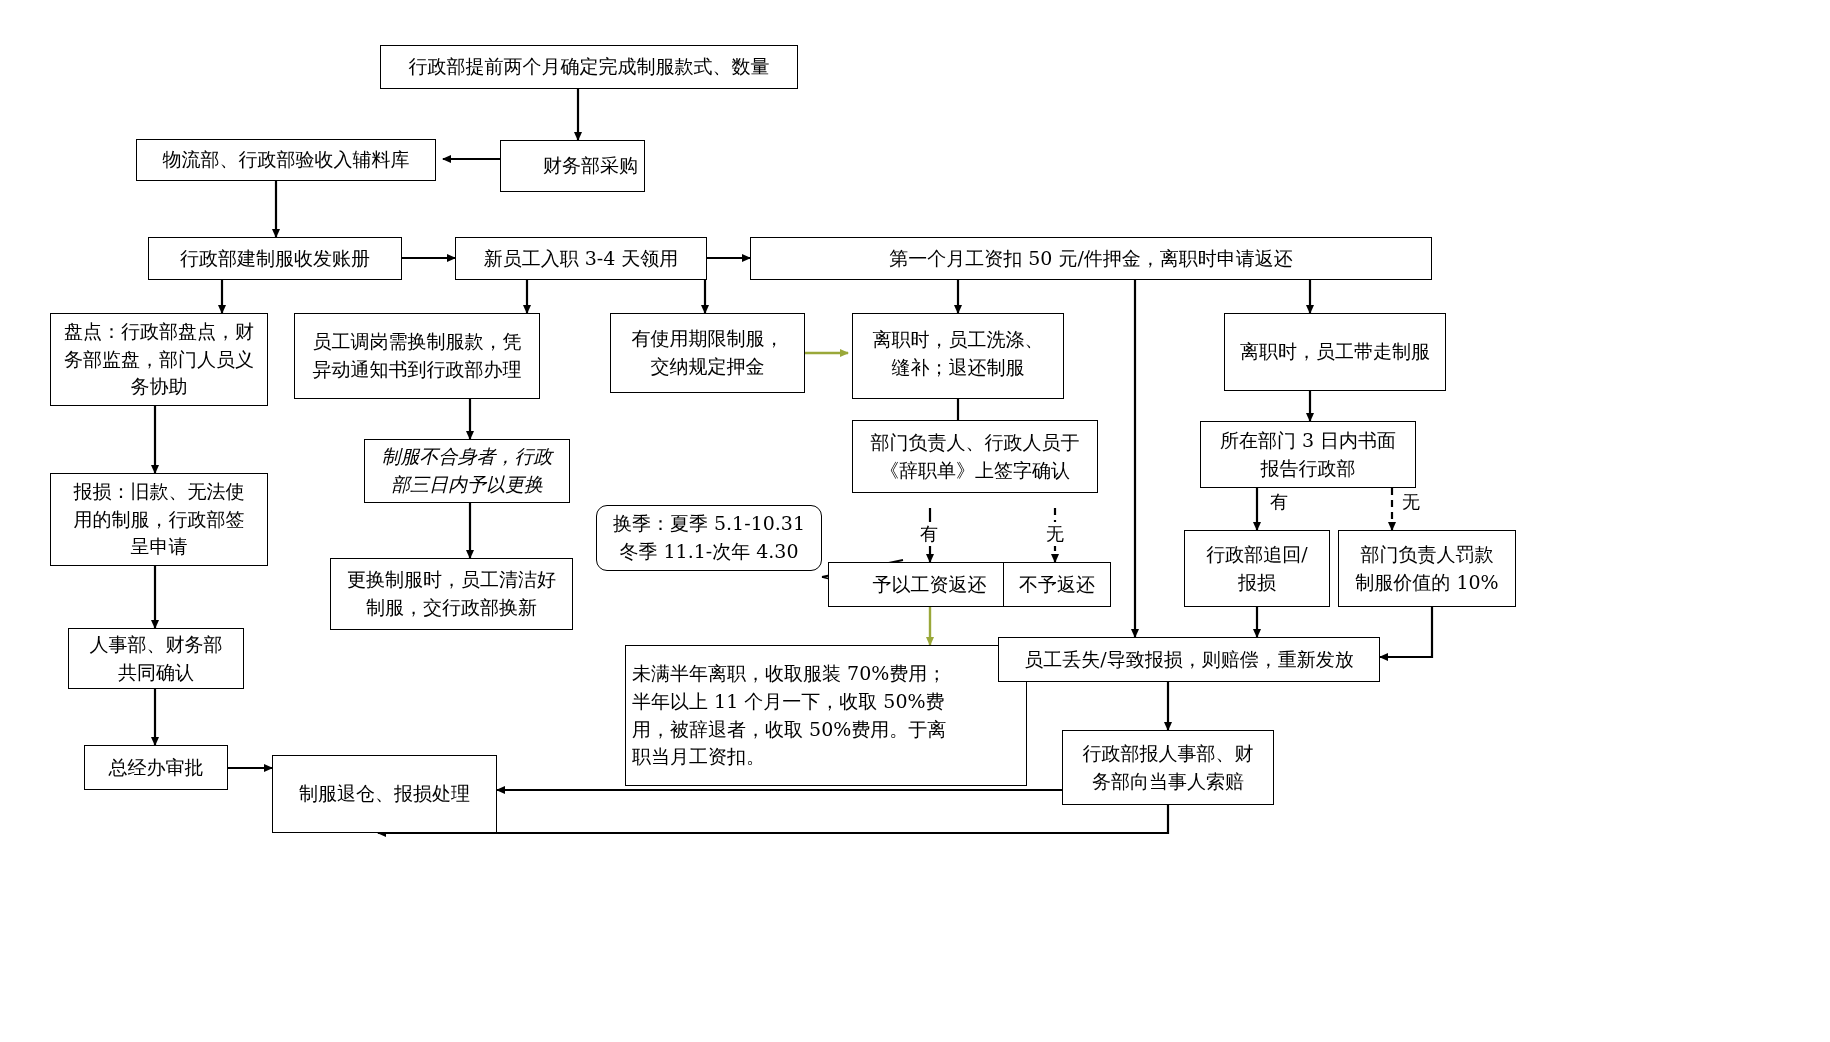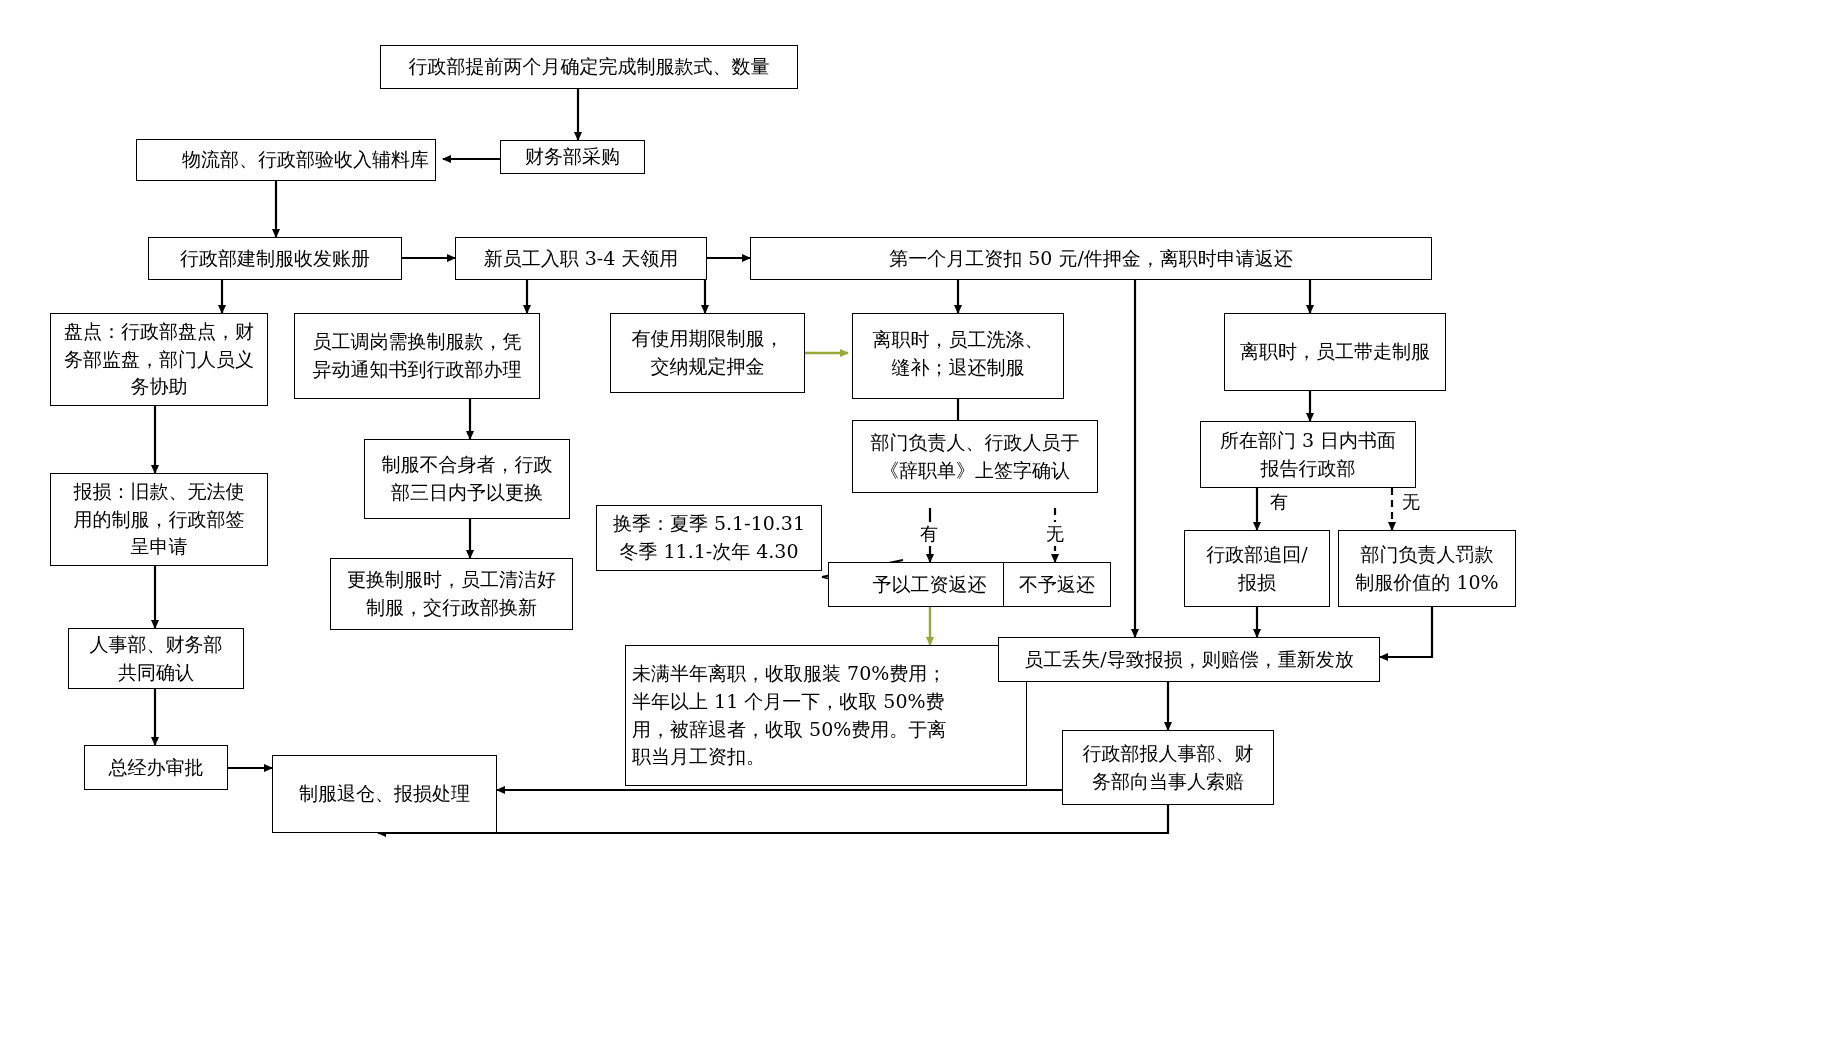--- a/index.html
+++ b/index.html
@@ -98,25 +98,25 @@
     <g stroke="#9aa83a" stroke-width="2.4" fill="none">
       <path d="M805,353 L848,353" marker-end="url(#ah-olive)"></path>
       <path d="M930,607 L930,645" marker-end="url(#ah-olive)"></path>
     </g>
   </svg>
 
   <div class="box" style="left:380px;top:45px;width:418px;height:44px;">
     <span>行政部提前两个月确定完成制服款式、数量</span>
   </div>
 
-  <div class="box" style="left:500px;top:140px;width:145px;height:34px;">
+  <div class="box" style="left:500px;top:140px;width:145px;height:52px;justify-content:flex-end;">
     <span>财务部采购</span>
   </div>
 
-  <div class="box" style="left:136px;top:139px;width:300px;height:42px;justify-content:flex-end;">
+  <div class="box" style="left:136px;top:139px;width:300px;height:42px;">
     <span>物流部、行政部验收入辅料库</span>
   </div>
 
   <div class="box" style="left:148px;top:237px;width:254px;height:43px;">
     <span>行政部建制服收发账册</span>
   </div>
 
   <div class="box" style="left:455px;top:237px;width:252px;height:43px;">
     <span>新员工入职 3-4 天领用</span>
   </div>
@@ -142,37 +142,37 @@
   </div>
 
   <div class="box" style="left:1224px;top:313px;width:222px;height:78px;">
     <span>离职时，员工带走制服</span>
   </div>
 
   <div class="box" style="left:50px;top:473px;width:218px;height:93px;">
     <span>报损：旧款、无法使<br>用的制服，行政部签<br>呈申请</span>
   </div>
 
-  <div class="box" style="left:364px;top:439px;width:206px;height:80px;">
+  <div class="box" style="left:364px;top:439px;width:206px;height:64px;font-style:italic;">
     <span>制服不合身者，行政<br>部三日内予以更换</span>
   </div>
 
   <div class="box" style="left:852px;top:420px;width:246px;height:73px;">
     <span>部门负责人、行政人员于<br>《辞职单》上签字确认</span>
   </div>
 
   <div class="box" style="left:1200px;top:421px;width:216px;height:67px;">
     <span>所在部门 3 日内书面<br>报告行政部</span>
   </div>
 
   <div class="box" style="left:68px;top:628px;width:176px;height:61px;font-family:Liberation Serif, serif;">
     <span>人事部、财务部<br>共同确认</span>
   </div>
 
-  <div class="box" style="left:596px;top:505px;width:226px;height:66px;">
+  <div class="box" style="left:596px;top:505px;width:226px;height:66px;border-radius:11px;">
     <span>换季：夏季 5.1-10.31<br>冬季 11.1-次年 4.30</span>
   </div>
 
   <div class="box" style="left:330px;top:558px;width:243px;height:72px;">
     <span>更换制服时，员工清洁好<br>制服，交行政部换新</span>
   </div>
 
   <div class="box" style="left:828px;top:562px;width:203px;height:45px;">
     <span>予以工资返还</span>
   </div>

